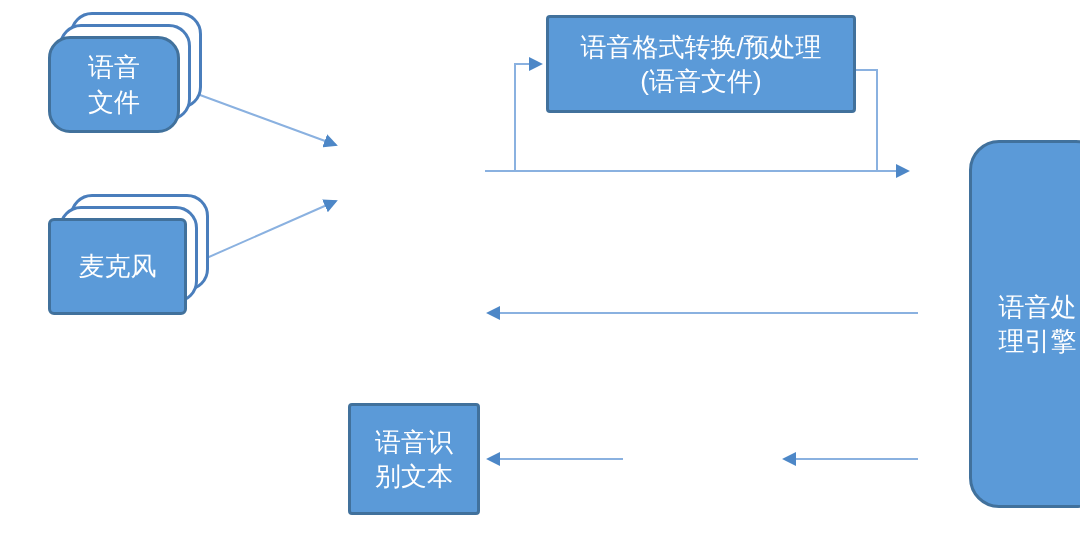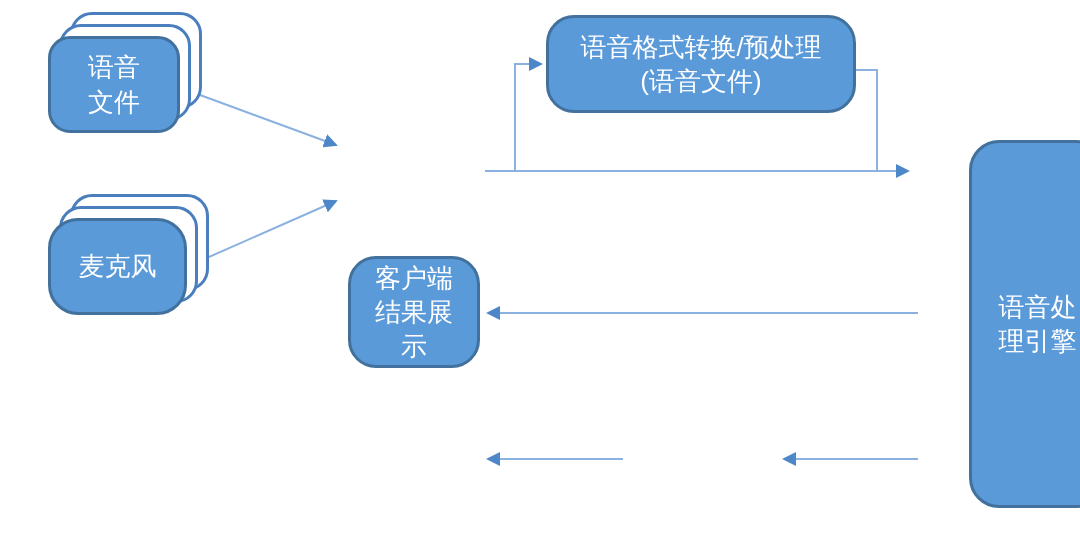--- a/index.html
+++ b/index.html
@@ -7,21 +7,21 @@
     position:relative;
     width:1080px;height:542px;
     background:#fff;
     overflow:hidden;
     font-family:"Liberation Sans","DejaVu Sans",sans-serif;
   }
   .node{
     position:absolute;
     background:#5B9AD8;
     border:3px solid #41719C;
-    border-radius:28px;
+    border-radius:4px;
     color:#FFFFFF;
     display:flex;align-items:center;justify-content:center;
     text-align:center;
     font-size:26px;
     line-height:1.32;
     white-space:pre-line;
     box-sizing:border-box;
   }
   .stack-outline{
     position:absolute;
@@ -30,21 +30,21 @@
     border-radius:22px;
     box-sizing:border-box;
   }
   
   .vf-back  {left:70px; top:12px;  width:132px; height:97px;}
   .vf-mid   {left:59px; top:24px;  width:132px; height:97px;}
   .vf-front {left:48px; top:36px;  width:132px; height:97px; border-radius:22px;}
   
   .mic-back  {left:70px; top:194px; width:139px; height:97px;}
   .mic-mid   {left:59px; top:206px; width:139px; height:97px;}
-  .mic-front {left:48px; top:218px; width:139px; height:97px; border-radius:30px;}
+  .mic-front {left:48px; top:218px; width:139px; height:97px; border-radius:6px;}
 
   .collect  {left:343px; top:116px; width:142px; height:111px;}
   .convert  {left:546px; top:15px;  width:310px; height:98px;}
   .engine   {left:969px; top:140px; width:137px; height:368px; border-radius:30px;}
   .client   {left:348px; top:256px; width:132px; height:112px;}
   .recog    {left:348px; top:403px; width:132px; height:112px;}
   .mapping  {left:623px; top:405px; width:156px; height:105px; border-radius:26px;}
 
   svg.edges{
     position:absolute;left:0;top:0;width:1080px;height:542px;
@@ -86,19 +86,18 @@
   <div class="stack-outline mic-mid"></div>
   <div class="node mic-front">麦克风</div>
 
 
   <div class="node convert">语音格式转换/预处理
 (语音文件)</div>
 
   <div class="node engine">语音处
 理引擎</div>
 
-  <div class="node client">客户端
-结果展
-示</div>
 
+  <div class="node recog">语音识
+别文本</div>
 
 
 </div>
 
 </body></html>

